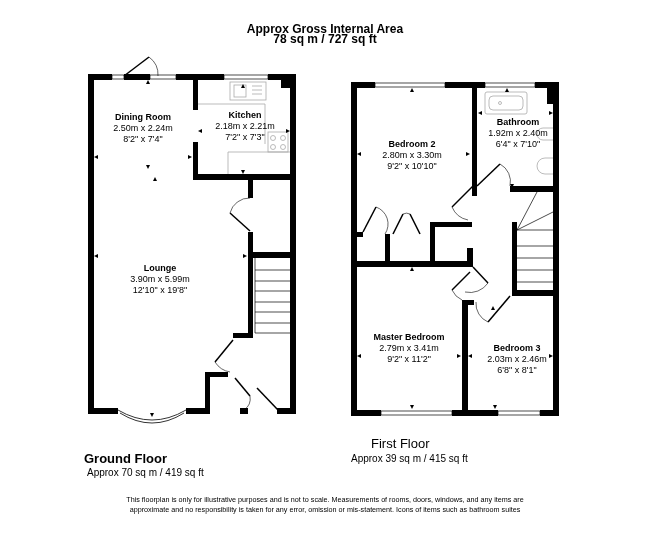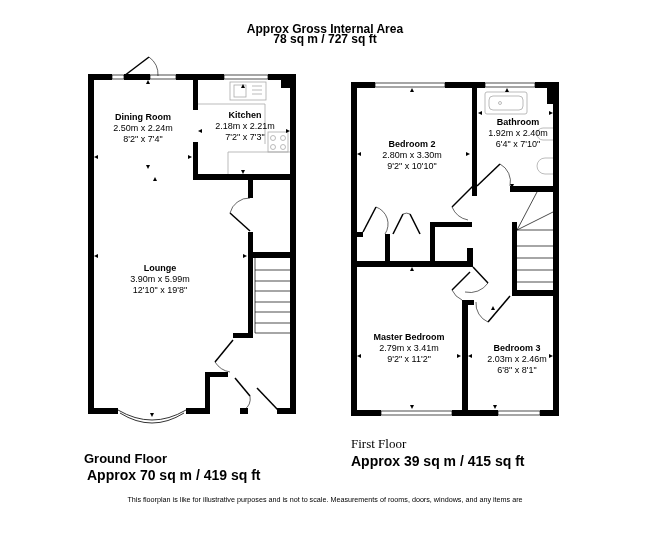--- a/index.html
+++ b/index.html
@@ -3,21 +3,21 @@
 <meta charset="utf-8">
 <style>
   html,body{margin:0;padding:0;background:#fff;}
   body{width:650px;height:535px;position:relative;overflow:hidden;font-family:"Liberation Sans",sans-serif;color:#000;}
   .hdr{position:absolute;left:0;width:650px;text-align:center;font-weight:bold;font-size:12px;line-height:10px;}
   svg{position:absolute;left:0;top:0;}
   .rl{font-family:"Liberation Sans",sans-serif;text-anchor:middle;}
   .rn{font-weight:bold;font-size:9px;}
   .rd{font-size:9px;}
   .floor-title{position:absolute;font-size:13px;}
-  .floor-area{position:absolute;font-size:14px;font-weight:bold;}
+  .floor-area{position:absolute;font-size:10px;font-weight:normal;}
   .disc{position:absolute;left:60px;width:530px;top:495px;text-align:center;font-size:7.2px;line-height:9.5px;}
 </style>
 </head>
 <body>
 
 <div class="hdr" style="top:24px;">Approx Gross Internal Area</div>
 <div class="hdr" style="top:34px;">78 sq m / 727 sq ft</div>
 
 <svg width="650" height="535" viewBox="0 0 650 535">
 
@@ -240,18 +240,19 @@
   </g>
   <g>
     <text class="rl rn" x="517" y="351">Bedroom 3</text>
     <text class="rl rd" x="517" y="362">2.03m x 2.46m</text>
     <text class="rl rd" x="517" y="373">6'8" x 8'1"</text>
   </g>
 </svg>
 
 <div class="floor-title" style="left:84px;top:451px;font-weight:bold;">Ground Floor</div>
 <div class="floor-area" style="left:87px;top:467px;">Approx 70 sq m / 419 sq ft</div>
-<div class="floor-title" style="left:351px;top:436px;font-family:Liberation Serif, serif;">First Floor</div>
+<div class="floor-title" style="left:371px;top:436px;">First Floor</div>
 <div class="floor-area" style="left:351px;top:453px;">Approx 39 sq m / 415 sq ft</div>
 
 <div class="disc">
-  <div>This floorplan is like for illustrative purposes and is not to scale. Measurements of rooms, doors, windows, and any items are</div>
+  <div>This floorplan is only for illustrative purposes and is not to scale. Measurements of rooms, doors, windows, and any items are</div>
+  <div>approximate and no responsibility is taken for any error, omission or mis-statement. Icons of items such as bathroom suites</div>
 </div>
 
 </body></html>

